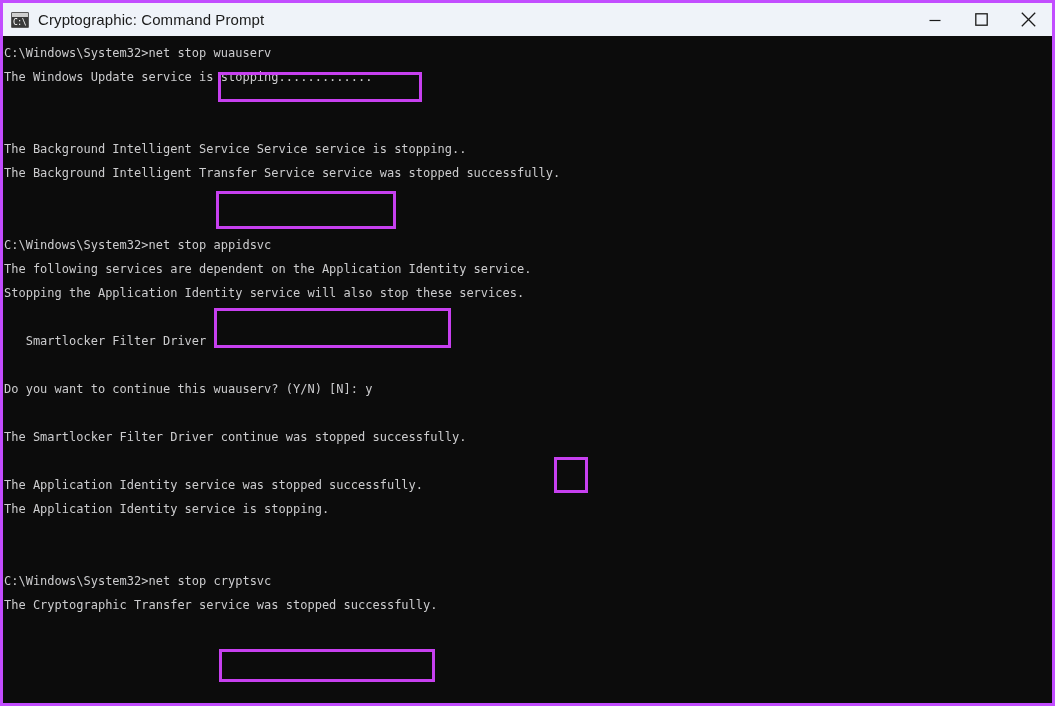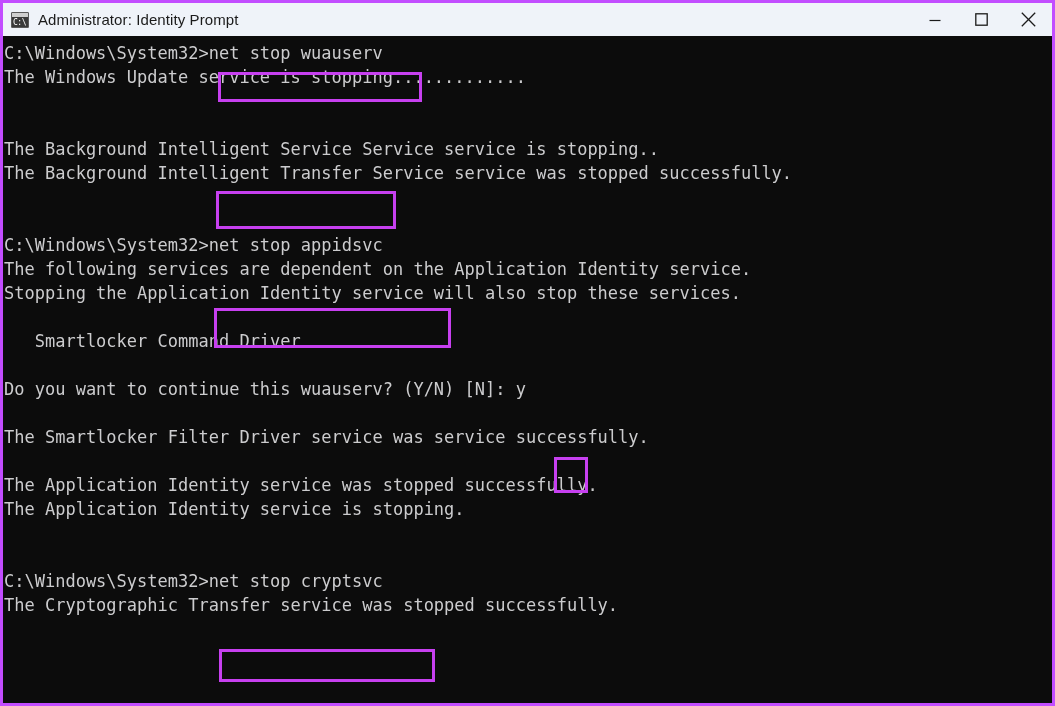--- a/index.html
+++ b/index.html
@@ -86,21 +86,21 @@
     height: 667px;
     padding: 0;
     overflow: hidden;
   }
   #lines {
     position: relative;
     padding: 5px 0 0 1px;
   }
   .line {
     font-family: "DejaVu Sans Mono", monospace;
-    font-size: 17px;
+    font-size: 12px;
     line-height: 24px;
     height: 24px;
     color: #ccccce;
     white-space: pre;
     letter-spacing: 0px;
   }
   .line.blank { color: transparent; }
 
   
   .hl-box {
@@ -114,21 +114,21 @@
 <body>
 
 <div id="window">
 
   <div id="titlebar">
     <div id="title-left">
       <span class="cmd-icon">
         <span class="bar"></span>
         <span class="glyph">C:\</span>
       </span>
-      <span id="title-text">Administrator: Identity Prompt</span>
+      <span id="title-text">Cryptographic: Command Prompt</span>
     </div>
     <div id="win-controls">
       <div class="win-btn minimize">
         <svg width="12" height="12" viewBox="0 0 12 12" aria-hidden="true">
           <line x1="0.5" y1="6.5" x2="11.5" y2="6.5" stroke="#1b1b1b" stroke-width="1.2"></line>
         </svg>
       </div>
       <div class="win-btn maximize">
         <svg width="13" height="13" viewBox="0 0 13 13" aria-hidden="true">
           <rect x="0.8" y="0.8" width="11.4" height="11.4" fill="none" stroke="#1b1b1b" stroke-width="1.3"></rect>
@@ -150,25 +150,25 @@
         <div class="line blank">&nbsp;</div>
         <div class="line blank">&nbsp;</div>
         <div class="line">The Background Intelligent Service Service service is stopping..</div>
         <div class="line">The Background Intelligent Transfer Service service was stopped successfully.</div>
         <div class="line blank">&nbsp;</div>
         <div class="line blank">&nbsp;</div>
         <div class="line">C:\Windows\System32&gt;net stop appidsvc</div>
         <div class="line">The following services are dependent on the Application Identity service.</div>
         <div class="line">Stopping the Application Identity service will also stop these services.</div>
         <div class="line blank">&nbsp;</div>
-        <div class="line">   Smartlocker Command Driver</div>
+        <div class="line">   Smartlocker Filter Driver</div>
         <div class="line blank">&nbsp;</div>
         <div class="line">Do you want to continue this wuauserv? (Y/N) [N]: y</div>
         <div class="line blank">&nbsp;</div>
-        <div class="line">The Smartlocker Filter Driver service was service successfully.</div>
+        <div class="line">The Smartlocker Filter Driver continue was stopped successfully.</div>
         <div class="line blank">&nbsp;</div>
         <div class="line">The Application Identity service was stopped successfully.</div>
         <div class="line">The Application Identity service is stopping.</div>
         <div class="line blank">&nbsp;</div>
         <div class="line blank">&nbsp;</div>
         <div class="line">C:\Windows\System32&gt;net stop cryptsvc</div>
         <div class="line">The Cryptographic Transfer service was stopped successfully.</div>
       </div>
     <div id="annotations">
         <div class="hl-box" style="left: 215px; top: 36px; width: 204px; height: 30px; border-color: rgb(199, 64, 240);"></div>

